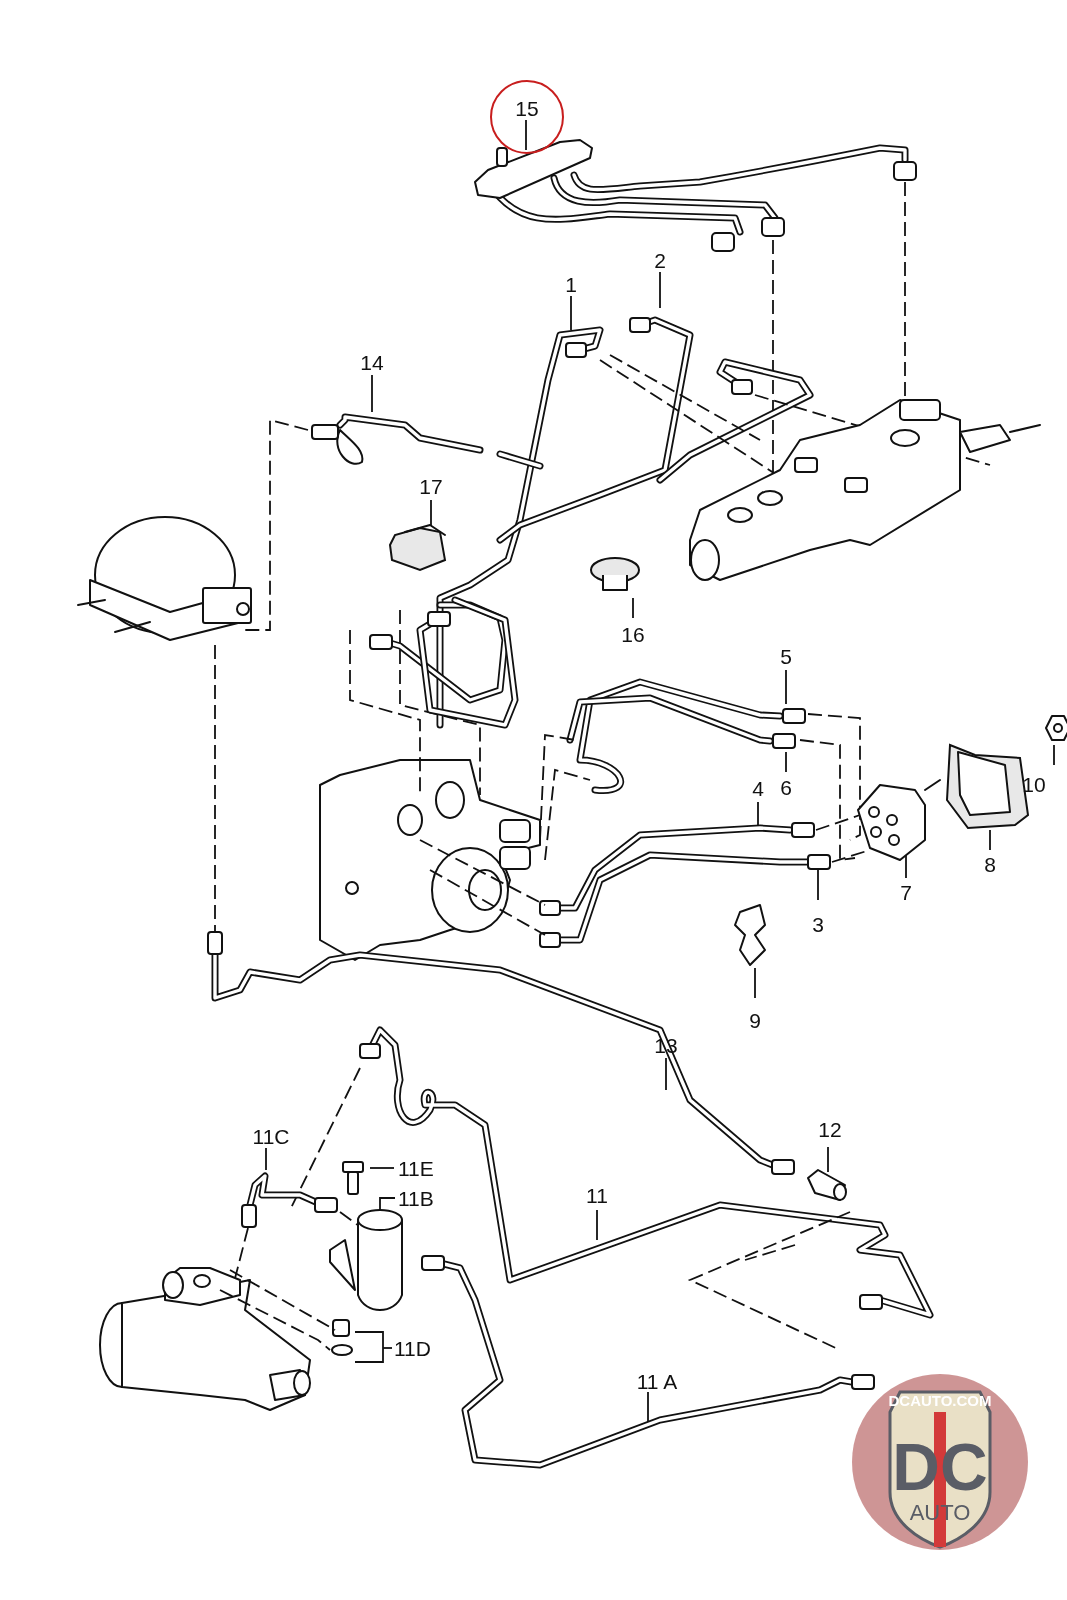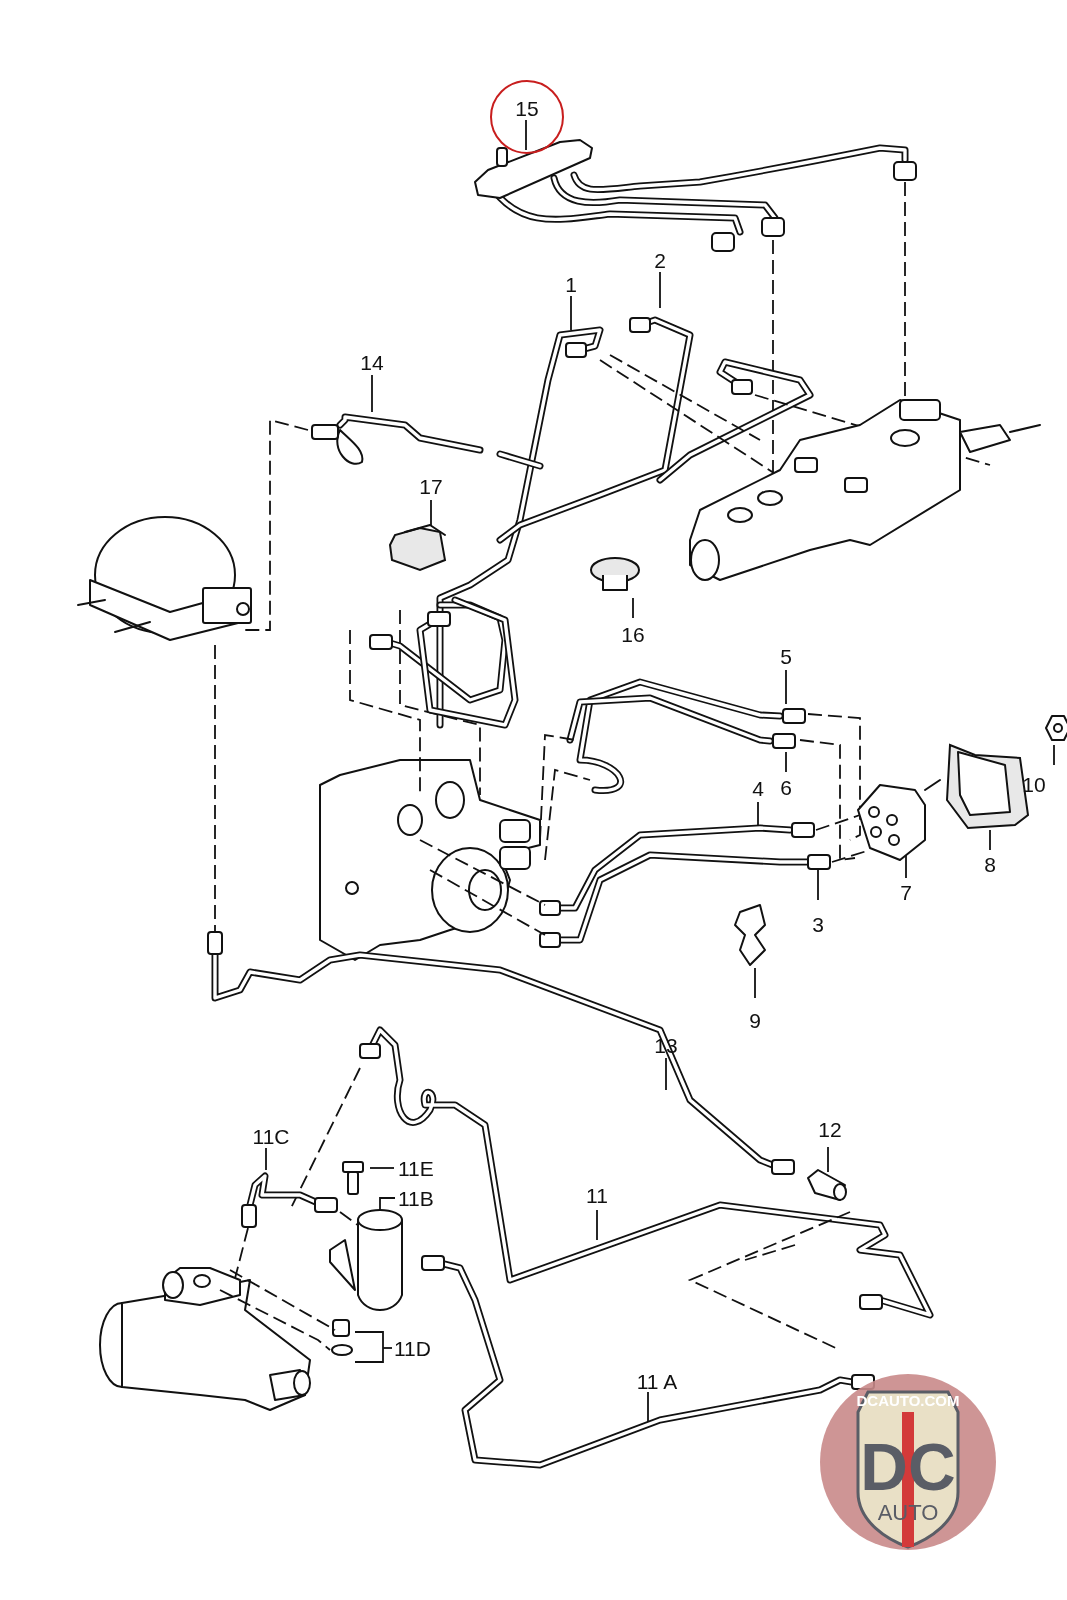--- a/index.html
+++ b/index.html
@@ -8,21 +8,21 @@
   #diagram { position: absolute; left: 0; top: 0; width: 1067px; height: 1600px; }
   .ln { fill: none; stroke: #111; stroke-width: 2; stroke-linejoin: round; stroke-linecap: round; }
   .tube { fill: none; stroke: #111; stroke-width: 7; stroke-linecap: round; stroke-linejoin: round; }
   .tube-in { fill: none; stroke: #fff; stroke-width: 3.4; stroke-linecap: round; stroke-linejoin: round; }
   .dash { fill: none; stroke: #111; stroke-width: 1.8; stroke-dasharray: 14 6; }
   .part { fill: #fff; stroke: #111; stroke-width: 2; stroke-linejoin: round; }
   .dots { fill: #e8e8e8; stroke: #111; stroke-width: 2; }
   .lead { stroke: #111; stroke-width: 1.8; }
   .callout { font-family: "Liberation Sans", sans-serif; font-size: 21px; fill: #111; }
   .hl-circle { fill: none; stroke: #c81e1e; stroke-width: 2; }
-  #logo { position: absolute; left: 818px; top: 1372px; width: 180px; height: 180px; }
+  #logo { position: absolute; left: 850px; top: 1372px; width: 180px; height: 180px; }
 </style>
 </head>
 <body>
 
 <svg id="diagram" viewBox="0 0 1067 1600" xmlns="http://www.w3.org/2000/svg">
 
   <g>
     <path class="tube" d="M490,185 C520,230 560,220 610,214 L735,218 L740,232"></path>
     <path class="tube-in" d="M490,185 C520,230 560,220 610,214 L735,218 L740,232"></path>
     <path class="tube" d="M554,178 C560,205 590,205 620,200 L765,205 L775,218"></path>

